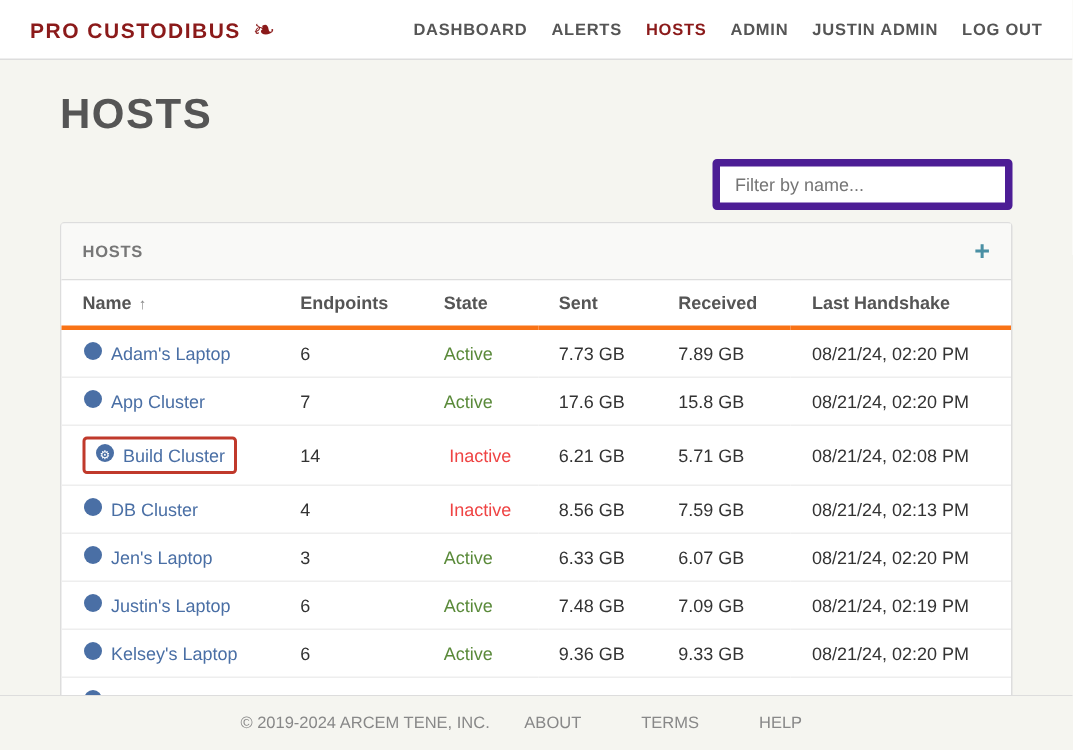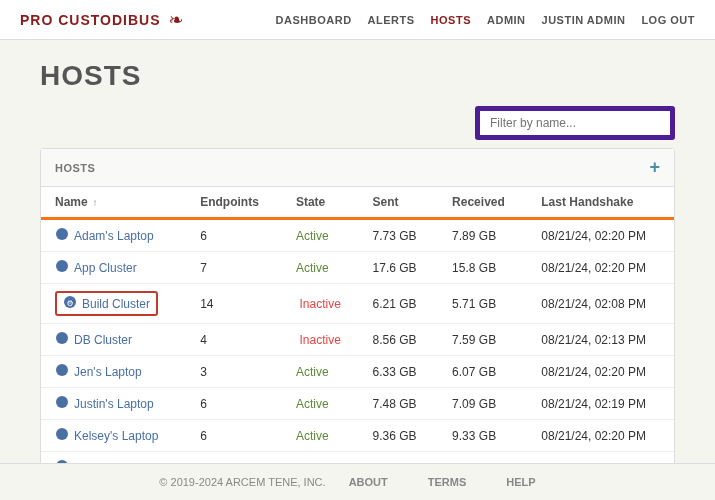--- a/index.html
+++ b/index.html
@@ -161,21 +161,20 @@
       border-top: 1px solid #ddd;
       background: #f5f5f0;
       position: fixed;
       bottom: 0;
       width: 100%;
     }
     .footer a {
       color: #888;
       text-decoration: none;
       margin: 0 20px;
-      font-weight: bold;
     }
   </style>
 </head>
 <body>
 
 <div class="header">
   <div class="header-logo">
     <span class="logo-text">PRO CUSTODIBUS</span>
     <span class="logo-icon">❧</span>
   </div>

